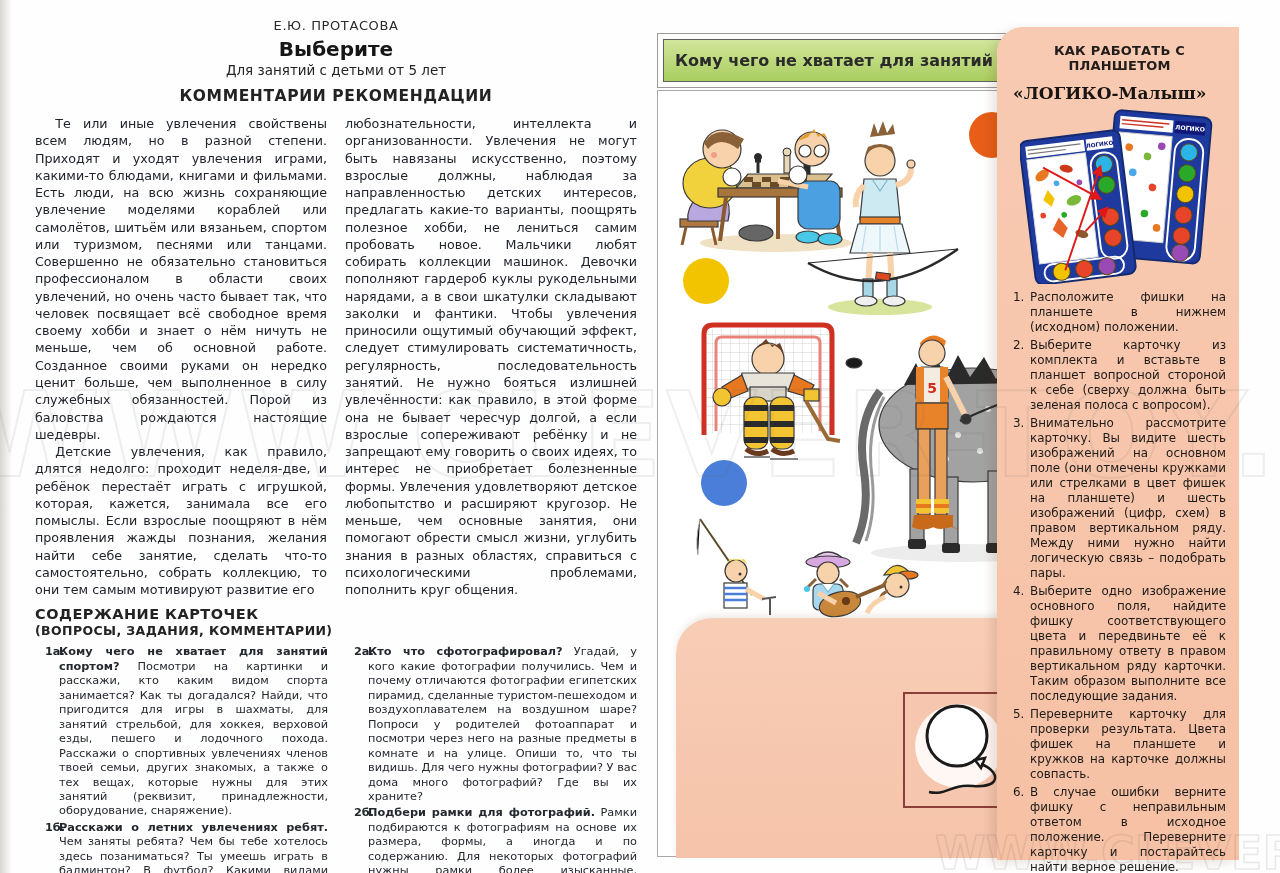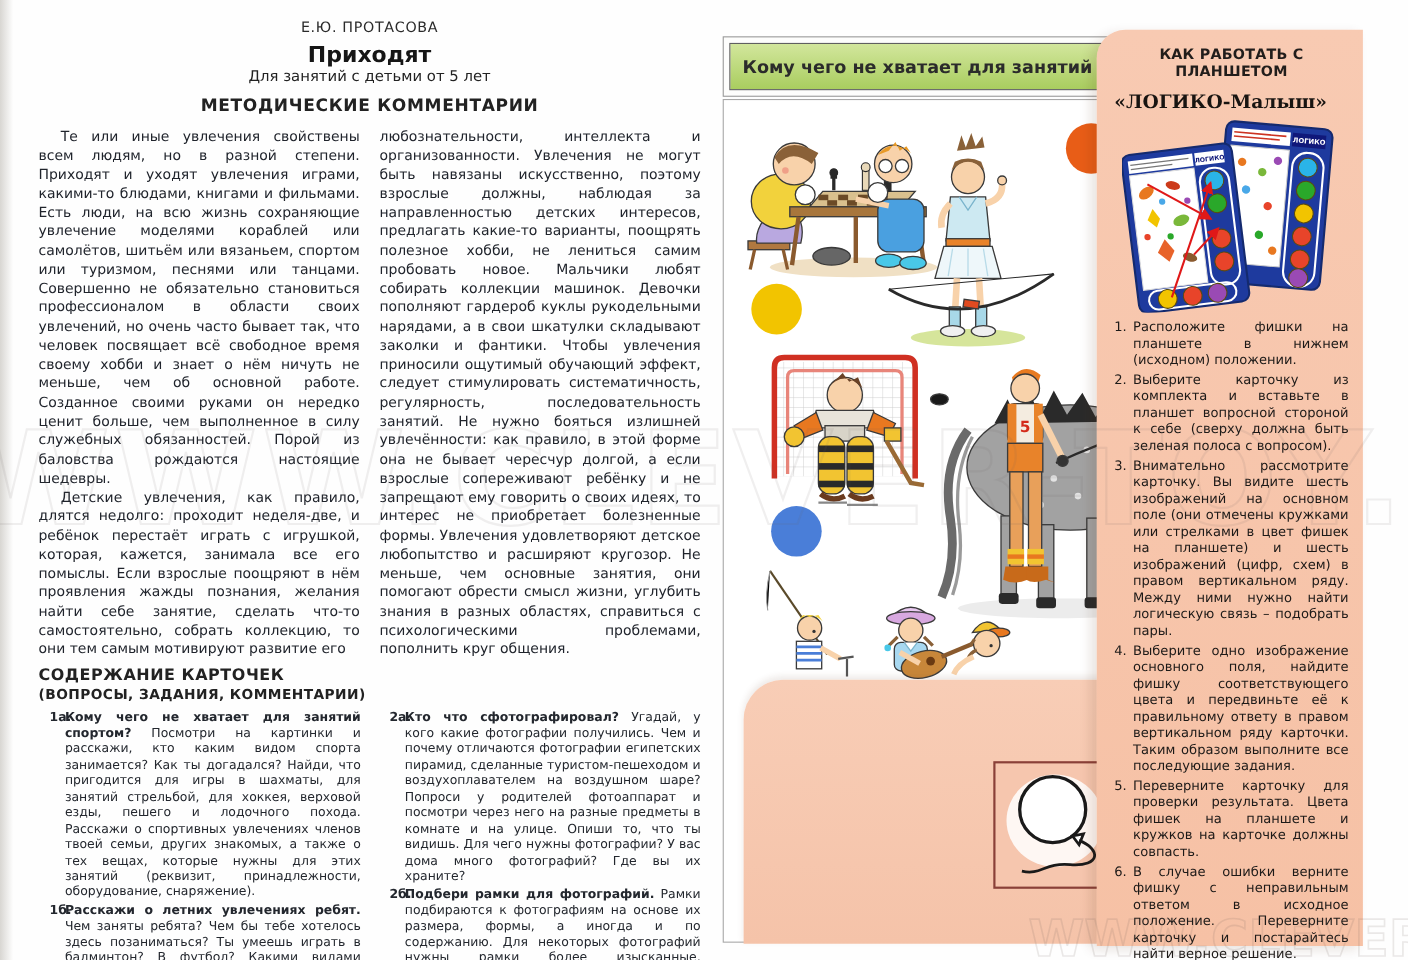--- a/index.html
+++ b/index.html
@@ -69,23 +69,23 @@
   #wm2{left:935px;top:826px;font-size:46px;-webkit-text-stroke:1.5px rgba(110,100,95,.14);}
 </style>
 </head>
 <body>
 
 <div class="edge-left"></div>
 
 <div id="left-page">
   <div class="lp-head">
     <div class="author">Е.Ю. ПРОТАСОВА</div>
-    <div class="book-title">Приходят</div>
+    <div class="book-title">Выберите</div>
     <div class="book-subtitle">Для занятий с детьми от 5 лет</div>
-    <div class="sec-title">МЕТОДИЧЕСКИЕ КОММЕНТАРИИ</div>
+    <div class="sec-title">КОММЕНТАРИИ РЕКОМЕНДАЦИИ</div>
   </div>
   <div class="cols">
     <div class="col">
       <p class="p-indent">Те или иные увлечения свойствены всем людям, но в разной степени. Приходят и уходят увлечения играми, какими-то блюдами, книгами и фильмами. Есть люди, на всю жизнь сохраняющие увлечение моделями кораблей или самолётов, шитьём или вязаньем, спортом или туризмом, песнями или танцами. Совершенно не обязательно становиться профессионалом в области своих увлечений, но очень часто бывает так, что человек посвящает всё свободное время своему хобби и знает о нём ничуть не меньше, чем об основной работе. Созданное своими руками он нередко ценит больше, чем выполненное в силу служебных обязанностей. Порой из баловства рождаются настоящие шедевры.</p>
       <p class="p-indent">Детские увлечения, как правило, длятся недолго: проходит неделя-две, и ребёнок перестаёт играть с игрушкой, которая, кажется, занимала все его помыслы. Если взрослые поощряют в нём проявления жажды познания, желания найти себе занятие, сделать что-то самостоятельно, собрать коллекцию, то они тем самым мотивируют развитие его</p>
     </div>
     <div class="col">
       <p>любознательности, интеллекта и организованности. Увлечения не могут быть навязаны искусственно, поэтому взрослые должны, наблюдая за направленностью детских интересов, предлагать какие-то варианты, поощрять полезное хобби, не лениться самим пробовать новое. Мальчики любят собирать коллекции машинок. Девочки пополняют гардероб куклы рукодельными нарядами, а в свои шкатулки складывают заколки и фантики. Чтобы увлечения приносили ощутимый обучающий эффект, следует стимулировать систематичность, регулярность, последовательность занятий. Не нужно бояться излишней увлечённости: как правило, в этой форме она не бывает чересчур долгой, а если взрослые сопереживают ребёнку и не запрещают ему говорить о своих идеях, то интерес не приобретает болезненные формы. Увлечения удовлетворяют детское любопытство и расширяют кругозор. Не меньше, чем основные занятия, они помогают обрести смысл жизни, углубить знания в разных областях, справиться с психологическими проблемами, пополнить круг общения.</p>
     </div>
   </div>

